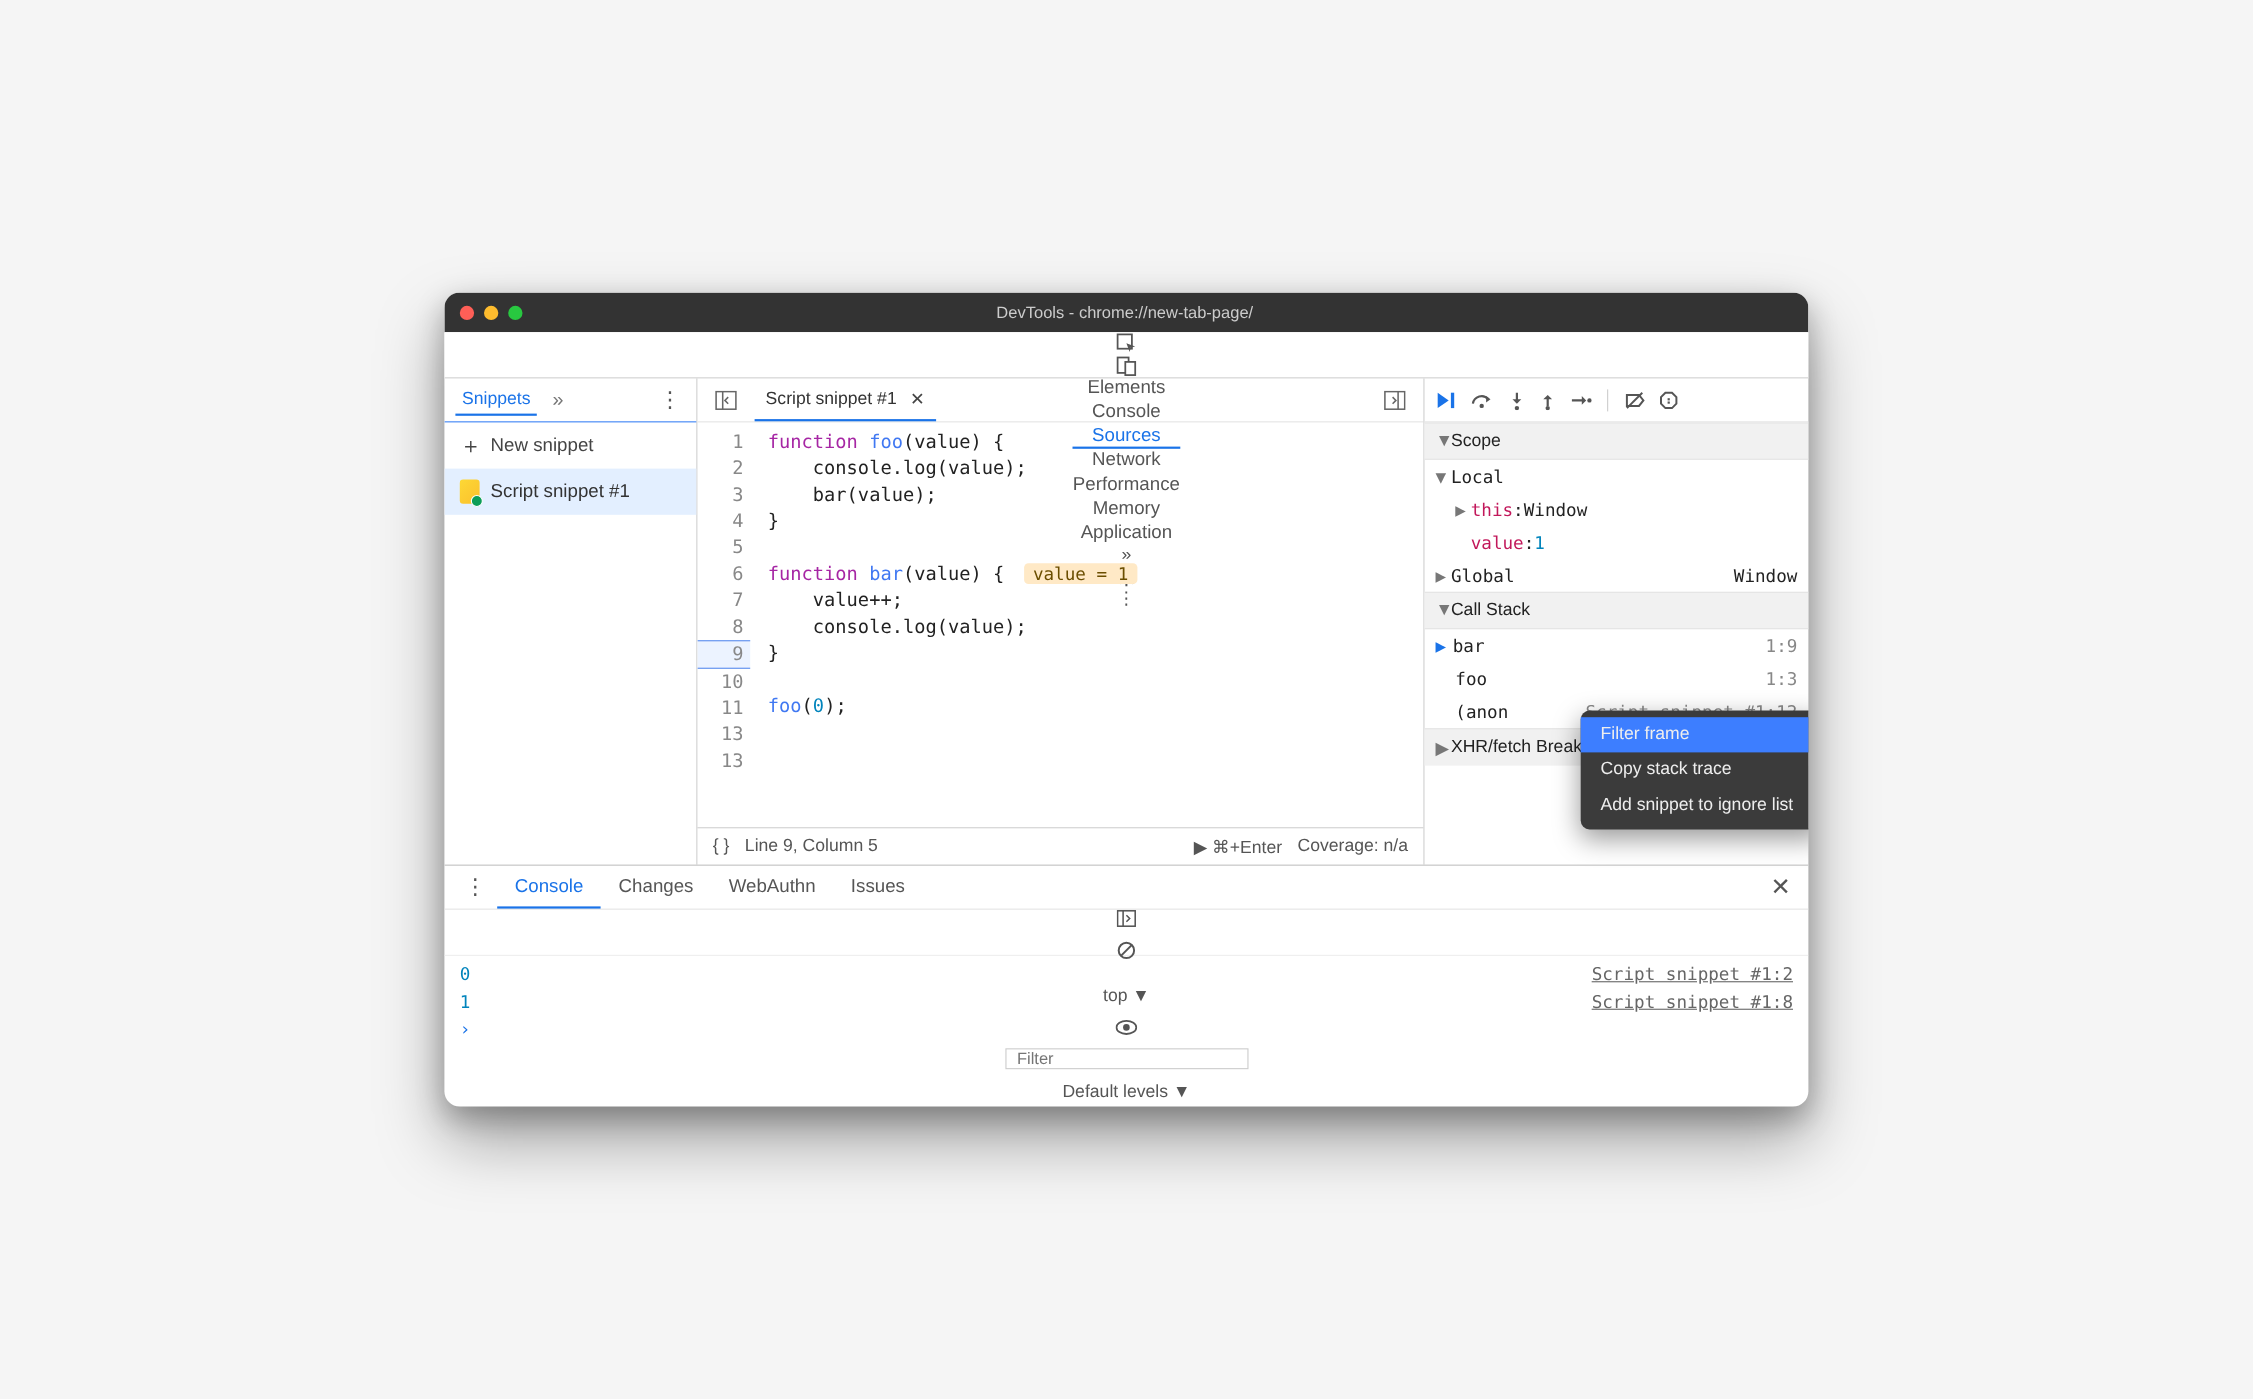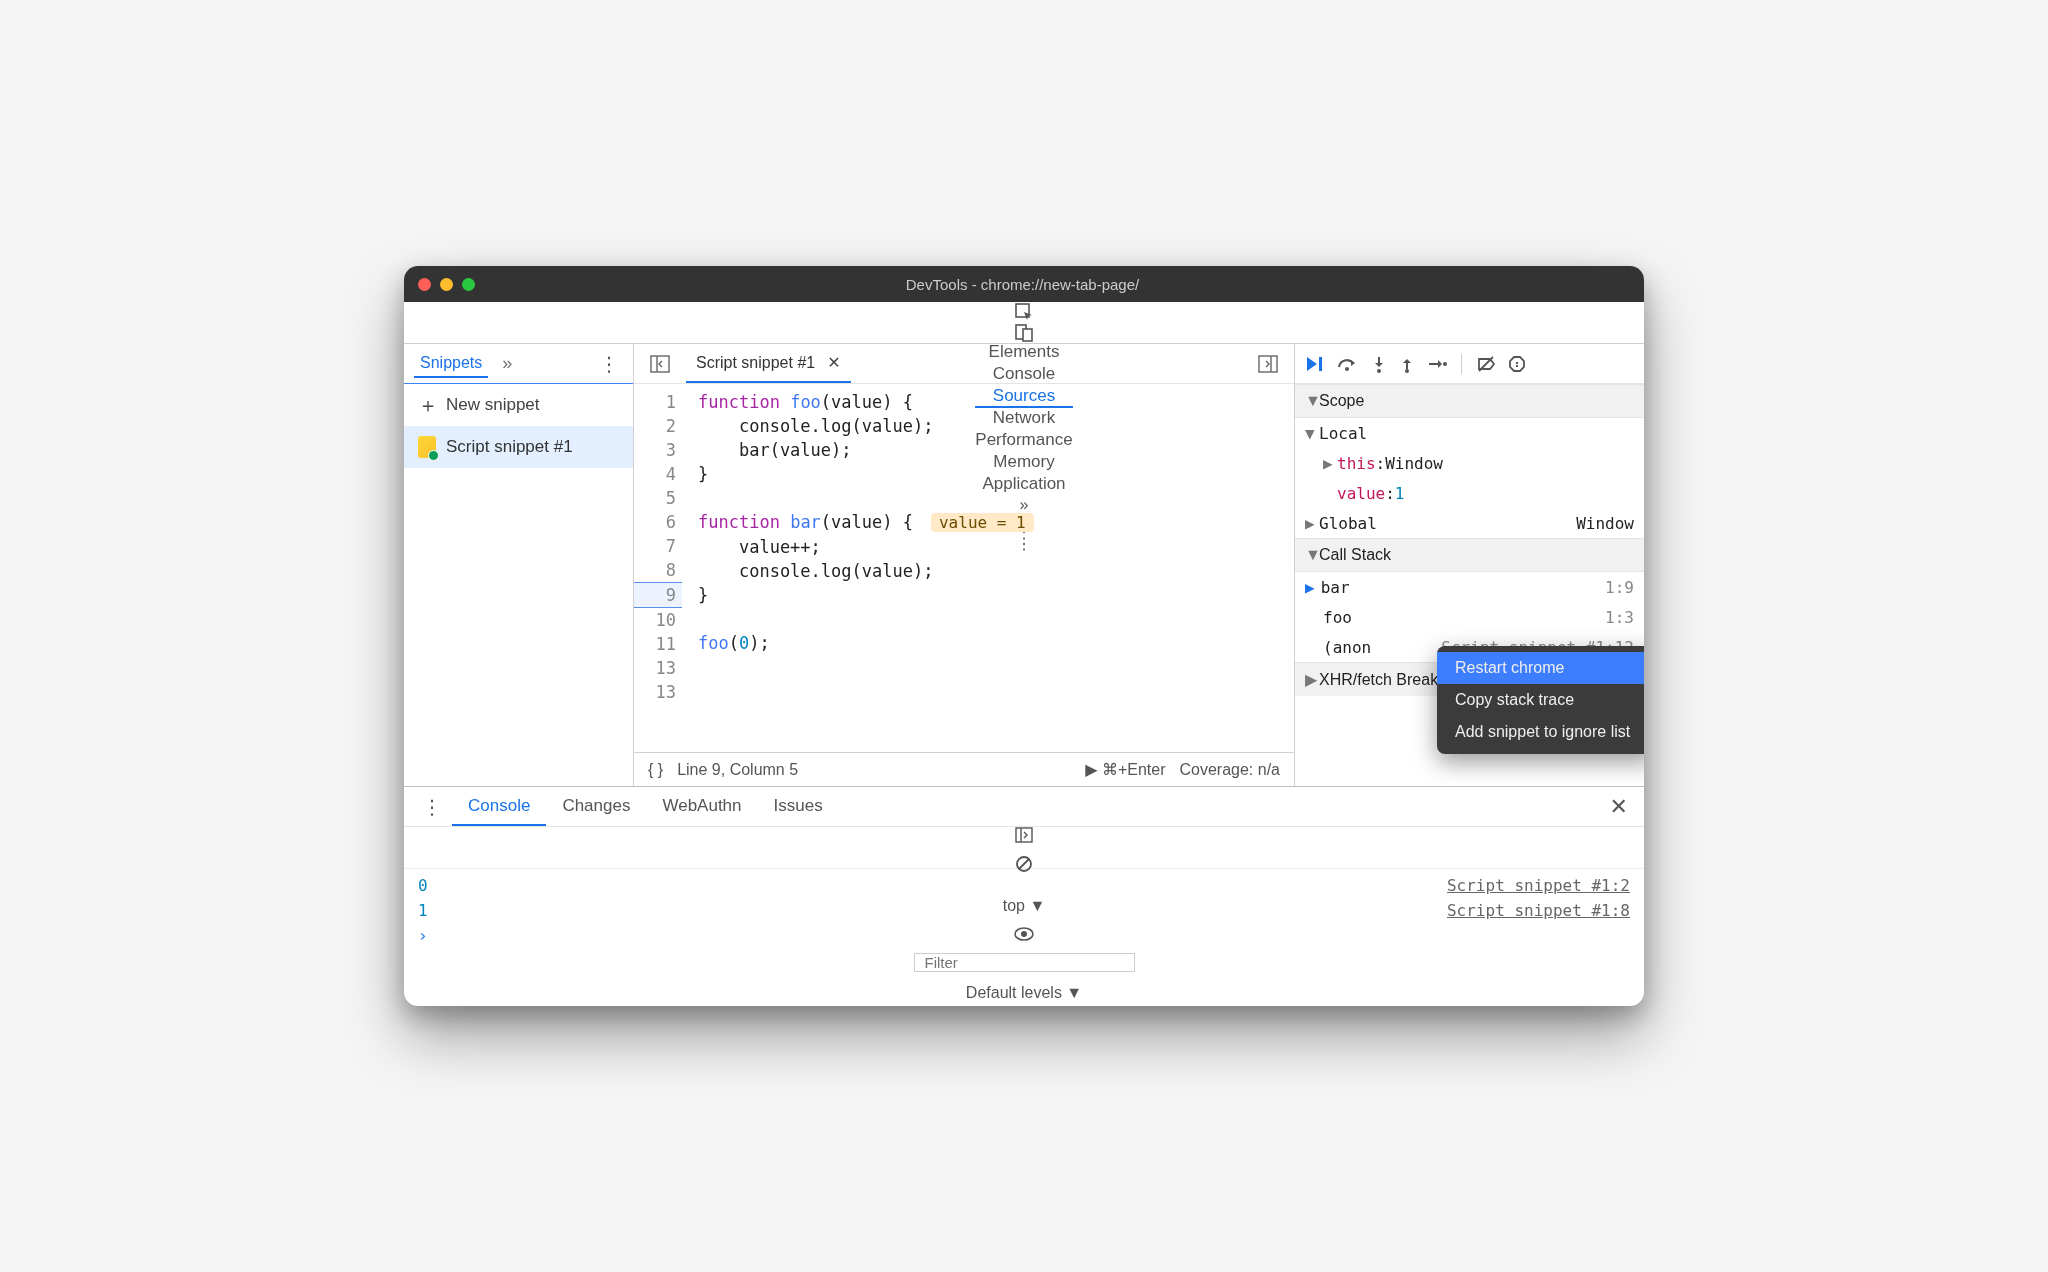--- a/index.html
+++ b/index.html
@@ -358,18 +358,18 @@
         </div>
       <div class="logrow">
           <span class="lv">1</span>
           <span class="lsrc">Script snippet #1:8</span>
         </div>
       <div class="logprompt">›</div>
     </div>
   </div>
 
   <div class="ctx-menu">
-    <div class="ctx-item sel">Restart chrome</div>
+    <div class="ctx-item sel">Filter frame</div>
     <div class="ctx-item">Copy stack trace</div>
     <div class="ctx-item">Add snippet to ignore list</div>
   </div>
 
 </div>
 
 </body></html>

